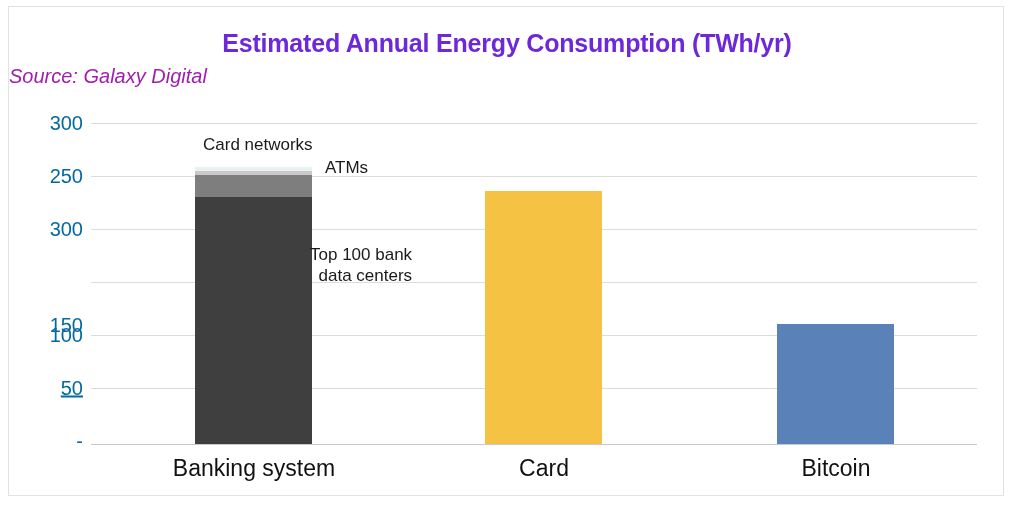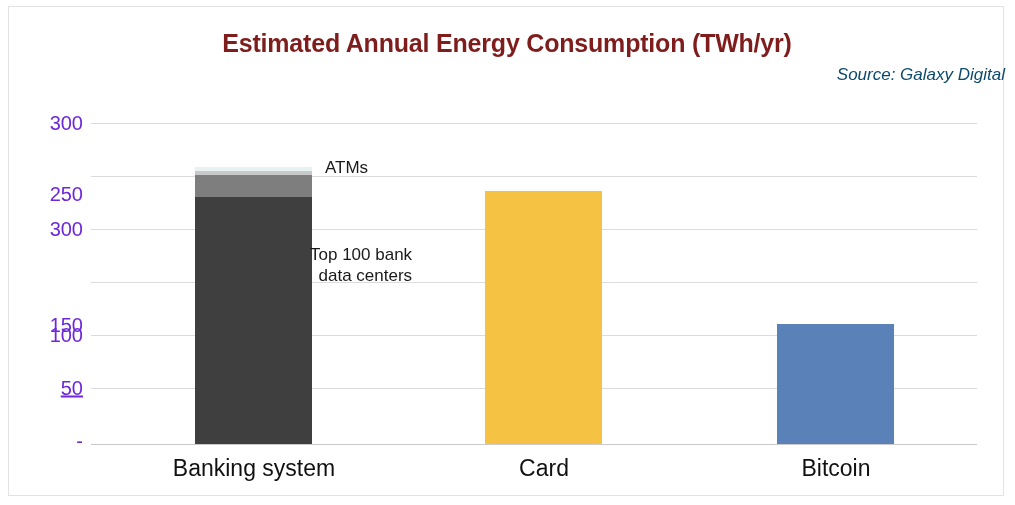--- a/index.html
+++ b/index.html
@@ -27,32 +27,32 @@
 
   
   #chart-title {
     position: absolute;
     left: 0;
     top: 22px;
     width: 996px;
     text-align: center;
     font-size: 25px;
     font-weight: bold;
-    color: #7f1d1d;
+    color: #6d28d9;
     letter-spacing: -0.2px;
   }
   #chart-subtitle {
     position: absolute;
     left: 0;
     top: 58px;
     width: 996px;
-    text-align: right;
-    font-size: 17px;
+    text-align: left;
+    font-size: 20px;
     font-style: italic;
-    color: #0c4a6e;
+    color: #a21caf;
   }
 
   
   
   #plot-area {
     position: absolute;
     left: 82px;
     top: 108px;
     width: 886px;
     height: 330px;
@@ -72,21 +72,21 @@
     height: 1px;
     background: #c9c9c9;
   }
 
   .ytick-label {
     position: absolute;
     right: 0;
     width: 62px;
     text-align: right;
     font-size: 20px;
-    color: #6d28d9;
+    color: #0369a1;
     transform: translateY(-50%);
   }
   #y-axis-labels {
     position: absolute;
     left: 8px;
     top: 108px;
     width: 66px;
     height: 330px;
   }
 
@@ -124,21 +124,21 @@
 </head>
 <body>
 
 <div id="chart-frame">
 
   <div id="chart-title">Estimated Annual Energy Consumption (TWh/yr)</div>
   <div id="chart-subtitle">Source: Galaxy Digital</div>
 
   <div id="y-axis-labels">
     <div class="ytick-label" style="top:8px;">300</div>
-    <div class="ytick-label" style="top:79px;">250</div>
+    <div class="ytick-label" style="top:61px;">250</div>
     <div class="ytick-label" style="top:114px;">300</div>
     <div class="ytick-label" style="top:182px;margin-top:28px;">150</div>
     <div class="ytick-label" style="top:220px;">100</div>
     <div class="ytick-label" style="top:273px;text-decoration:underline;">50</div>
     <div class="ytick-label" style="top:326px;">-</div>
   </div>
 
   <div id="plot-area">
 
     <div class="gridline" style="top:8px;"></div>
@@ -153,20 +153,21 @@
       <div class="seg" style="top:0px;  height:4px;  background:#E9F2F2;"></div>
       <div class="seg" style="top:4px;  height:4px;  background:#C9C9C9;"></div>
       <div class="seg" style="top:8px;  height:22px; background:#7E7E7E;"></div>
       <div class="seg" style="top:30px; height:247px; background:#3F3F3F;"></div>
     </div>
 
     <div class="bar" id="bar-gold" style="left:394px; width:117px; top:76px; height:253px; background:#F5C243;"></div>
 
     <div class="bar" id="bar-bitcoin" style="left:686px; width:117px; top:209px; height:120px; background:#5B82B8;"></div>
 
+    <div class="annotation" style="left:112px; top:19px;">Card networks</div>
     <div class="annotation" style="left:234px; top:42px;">ATMs</div>
     <div class="annotation" style="left:219px; top:129px; text-align:right;">Top 100 bank
 data centers</div>
   </div>
 
   <div class="cat-label" style="left:245px;">Banking system</div>
   <div class="cat-label" style="left:535px;">Card</div>
   <div class="cat-label" style="left:827px;">Bitcoin</div>
 
 </div>

